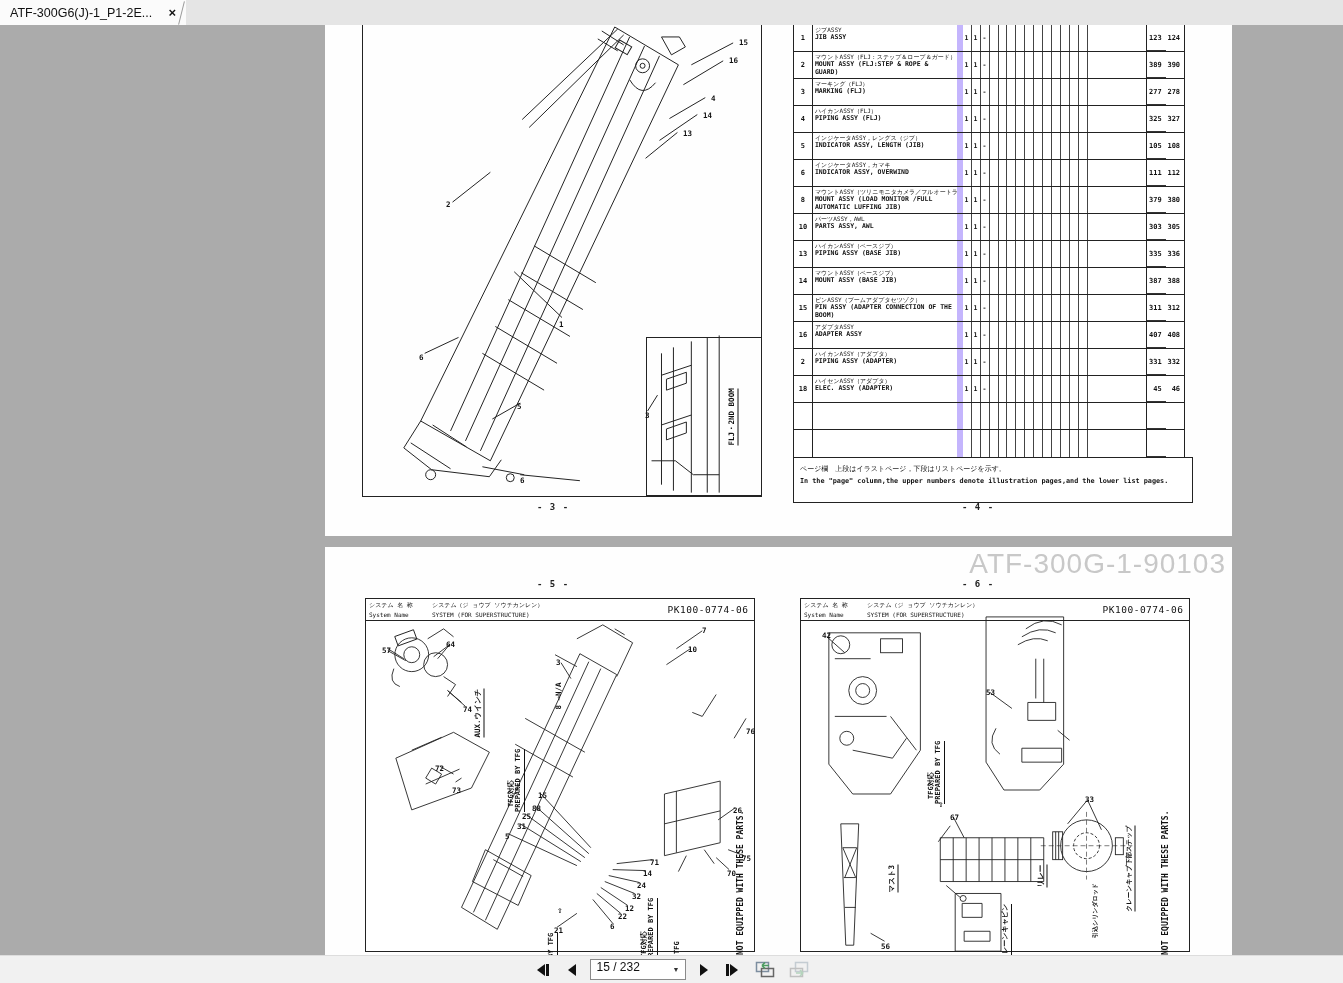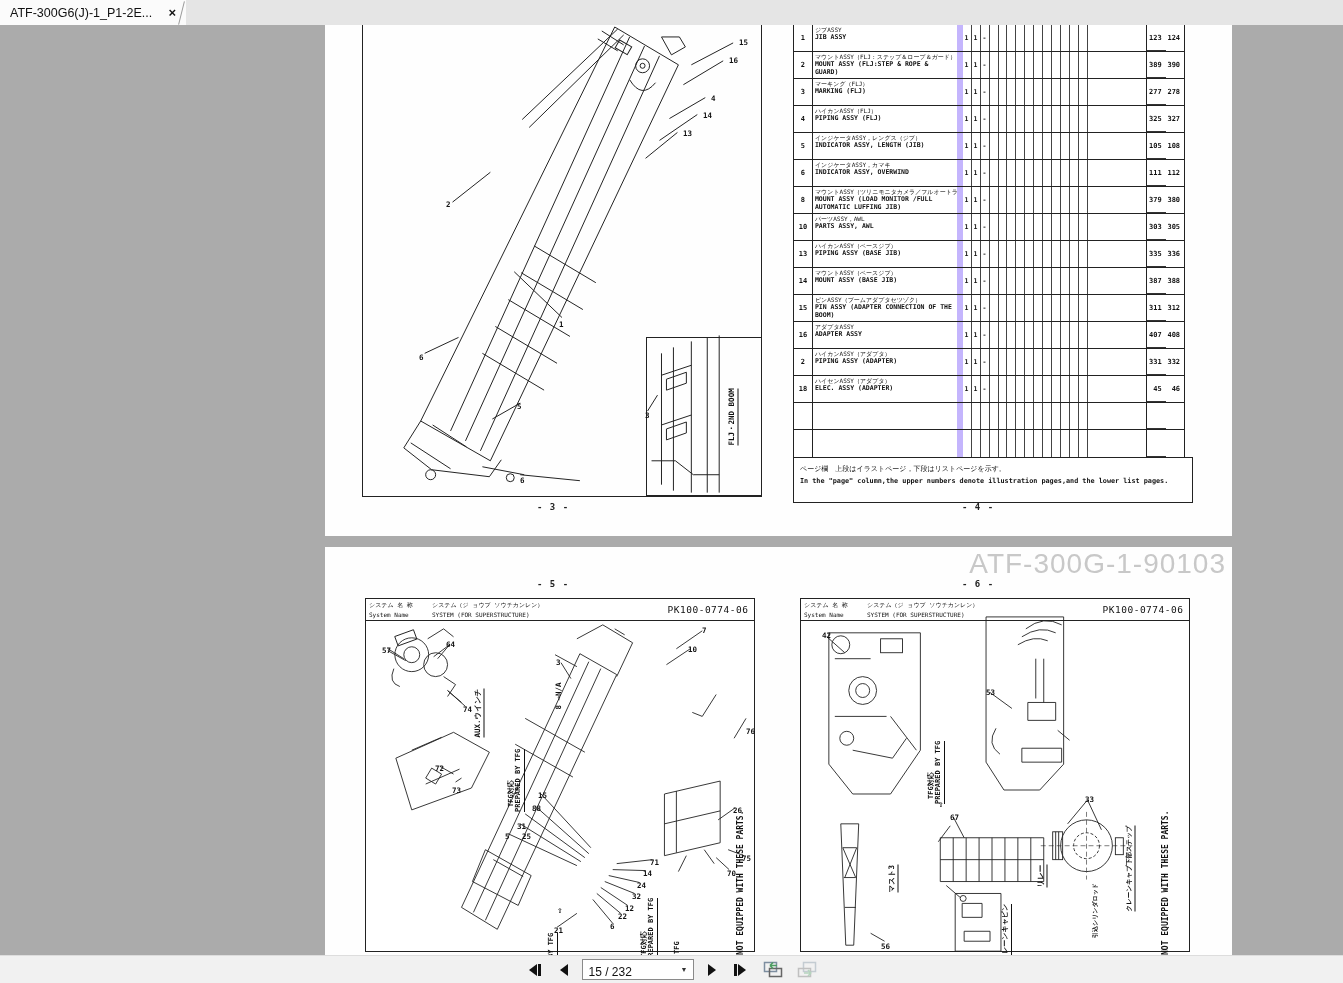--- a/index.html
+++ b/index.html
@@ -63,21 +63,21 @@
   .callout{position:absolute;font-size:7.5px;font-weight:bold;line-height:1;color:#111}
   .vlab{position:absolute;transform-origin:0 100%;transform:rotate(-90deg);
         white-space:nowrap;font-size:7px;font-weight:bold;line-height:1;color:#111}
   .vlab.ul{border-bottom:1px solid #111;padding-bottom:2px}
   .hlab{position:absolute;font-size:8px;font-weight:bold;line-height:1;color:#111}
 
   
   .statusbar{position:absolute;left:0;right:0;bottom:0;height:28px;background:#f1f1f1;
              border-top:1px solid #dddddd;display:flex;align-items:center;justify-content:center;gap:7px}
   .navbtn{width:22px;height:20px;display:flex;align-items:center;justify-content:center;background:transparent;border:none}
-  .pagebox{width:112px;height:21px;background:#fff;border:1px solid #8a8a8a;display:flex;align-items:flex-end;
+  .pagebox{width:96px;height:21px;background:#fff;border:1px solid #8a8a8a;display:flex;align-items:flex-start;
            font-family:"Liberation Sans",sans-serif;font-size:12px;color:#111}
   .pagebox .val{padding-left:6px}
   .pagebox .arrow{margin-left:auto;width:17px;height:100%;display:flex;align-items:center;justify-content:center;
                   font-size:7px;color:#333}
   .histbtn{width:24px;height:20px;display:flex;align-items:center;justify-content:center;background:transparent;border:none;margin-left:3px}
 </style>
 </head>
 <body>
 
 <div class="tabbar">
@@ -610,21 +610,21 @@
           <span class="callout" style="left: 16px; top: 48px;">57</span>
           <span class="callout" style="left: 80px; top: 42px;">64</span>
           <span class="callout" style="left: 97px; top: 107px;">74</span>
           <span class="callout" style="left: 69px; top: 166px;">72</span>
           <span class="callout" style="left: 86px; top: 188px;">73</span>
           <span class="callout" style="left: 336px; top: 28px;">7</span>
           <span class="callout" style="left: 322px; top: 47px;">10</span>
           <span class="callout" style="left: 190px; top: 60px;">3</span>
           <span class="callout" style="left: 172px; top: 193px;">15</span>
           <span class="callout" style="left: 166px; top: 206px;">88</span>
-          <span class="callout" style="left: 156px; top: 214px; margin-top: 20px;">25</span>
+          <span class="callout" style="left: 156px; top: 214px;">25</span>
           <span class="callout" style="left: 151px; top: 224px;">31</span>
           <span class="callout" style="left: 139px; top: 234px;">5</span>
           <span class="callout" style="left: 188px; top: 328px;">21</span>
           <span class="callout" style="left: 244px; top: 324px;">6</span>
           <span class="callout" style="left: 252px; top: 314px;">22</span>
           <span class="callout" style="left: 259px; top: 306px;">12</span>
           <span class="callout" style="left: 266px; top: 294px;">32</span>
           <span class="callout" style="left: 271px; top: 283px;">24</span>
           <span class="callout" style="left: 277px; top: 271px;">14</span>
           <span class="callout" style="left: 284px; top: 260px;">71</span>

